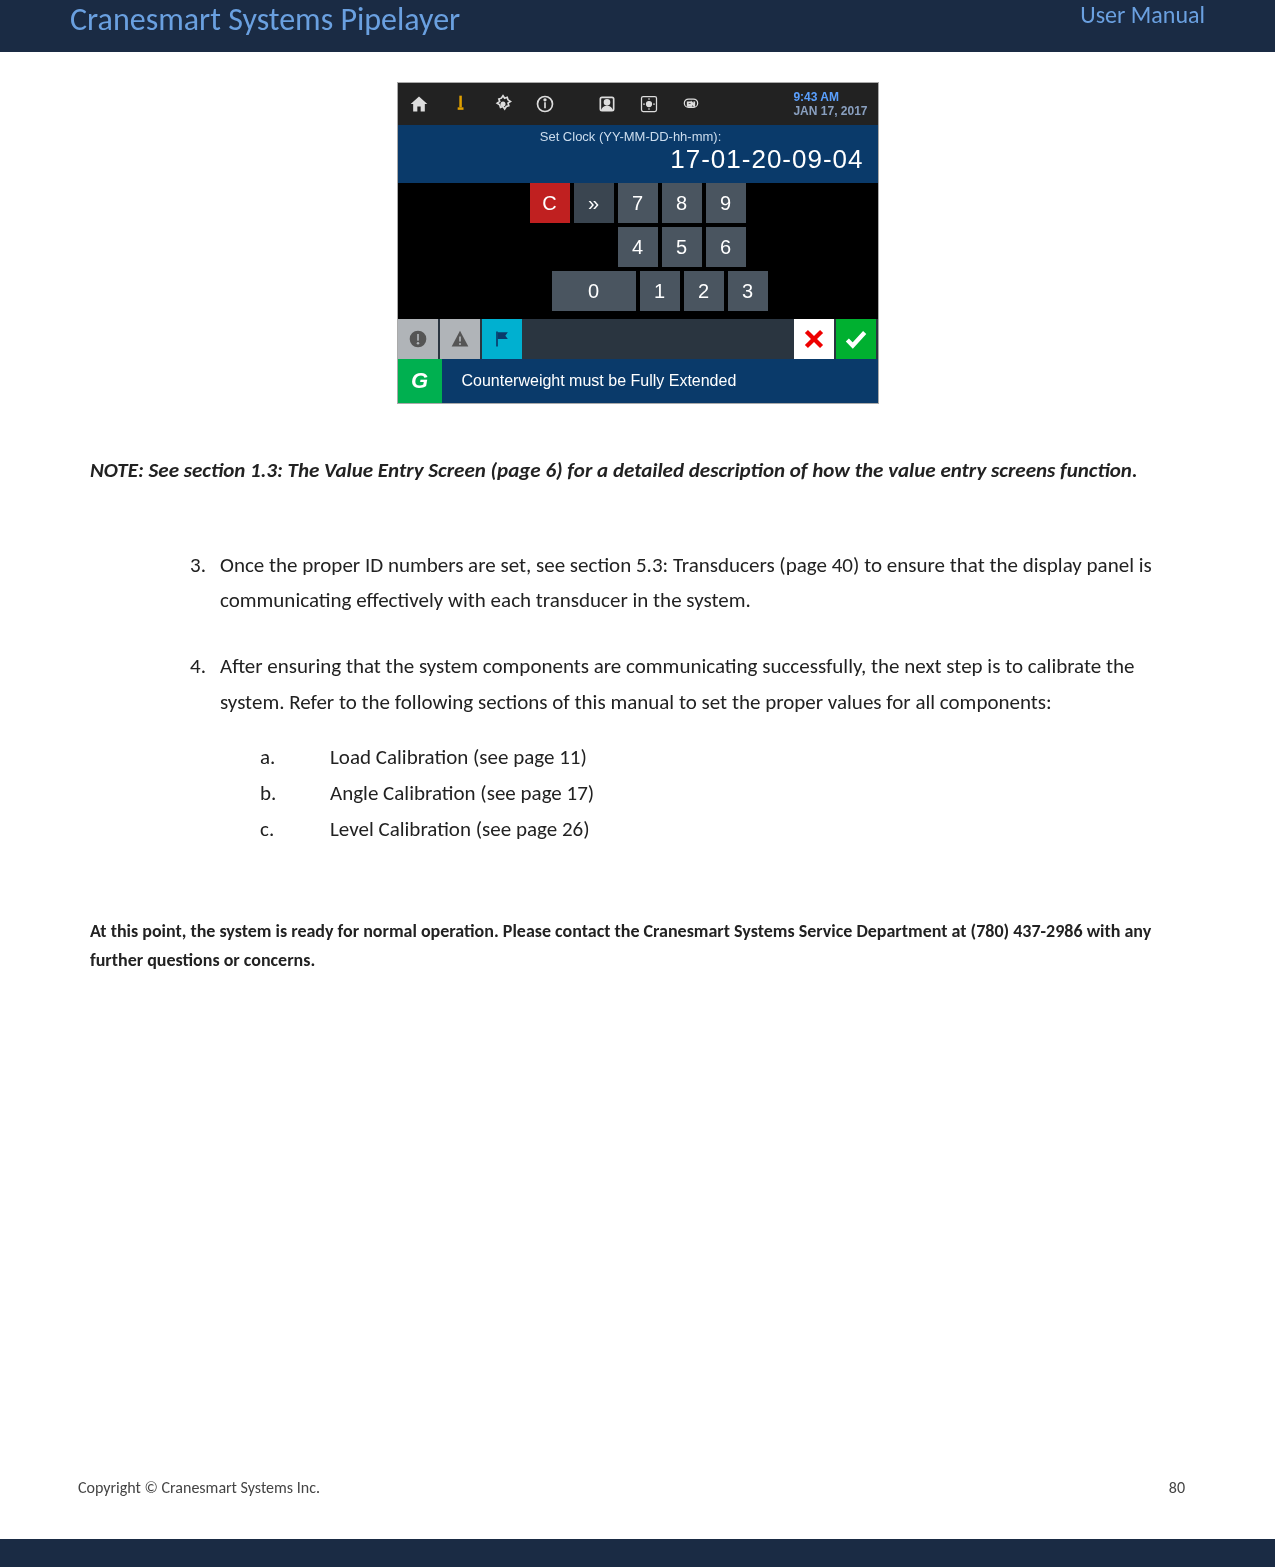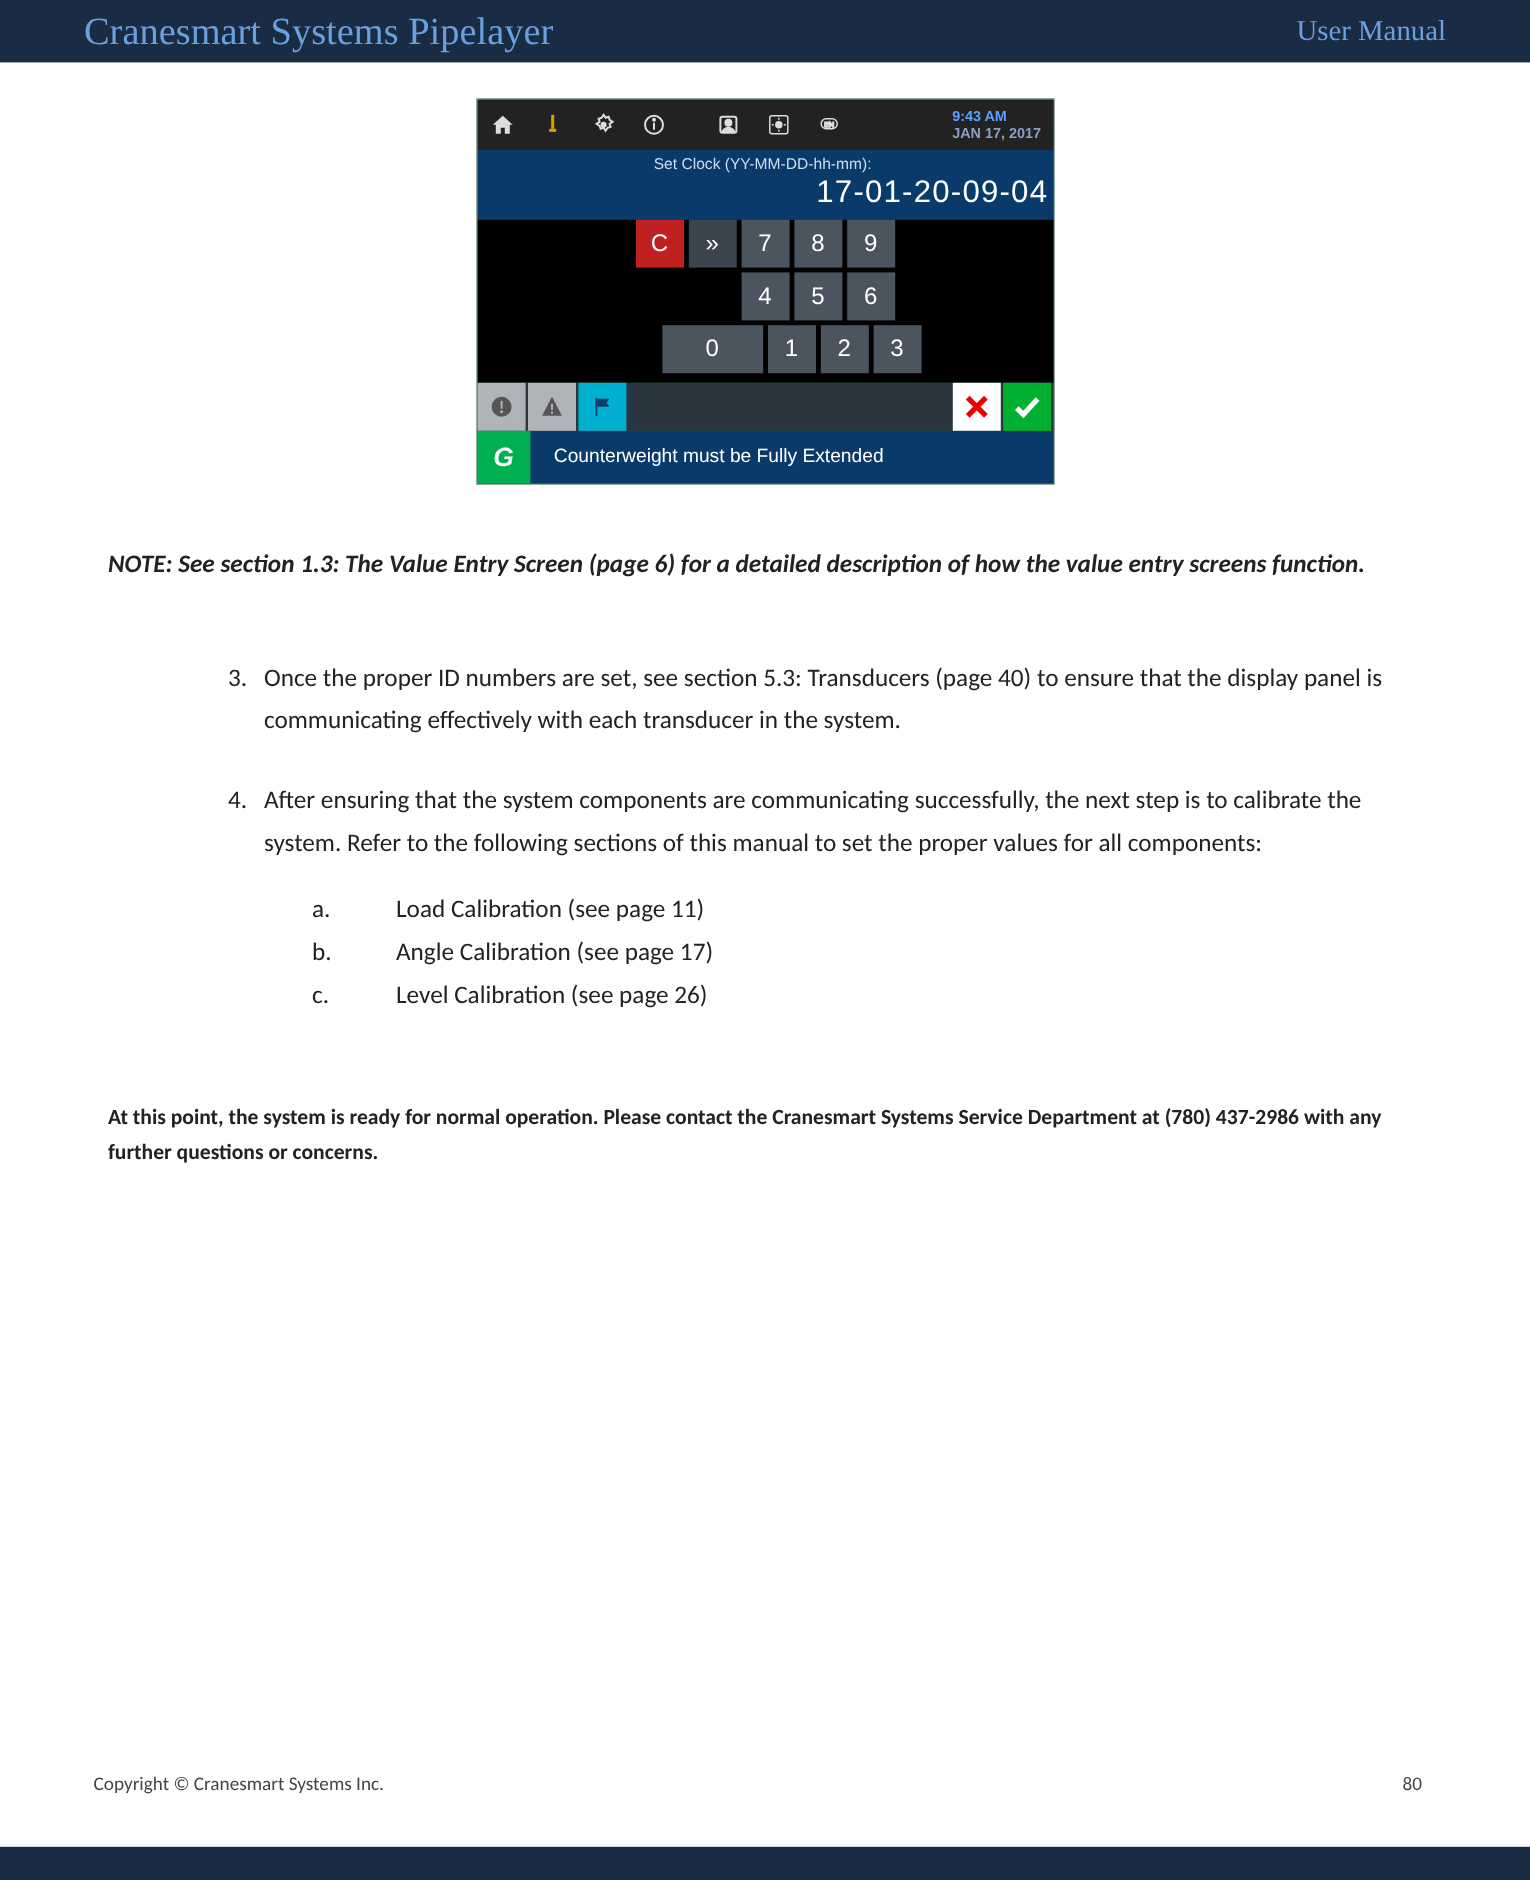--- a/index.html
+++ b/index.html
@@ -1,29 +1,29 @@
 <!DOCTYPE html>
 <html><head>
 <meta charset="utf-8">
 <style>
   body { margin: 0; font-family: Calibri, "Segoe UI", Arial, sans-serif; background: #fff; color: #222; }
   .page { width: 1275px; min-height: 1567px; margin: 0 auto; position: relative; background: #fff; }
-  .hdr { background: #1a2b44; height: 52px; display: flex; align-items: center; justify-content: space-between; padding: 0 70px 0 70px; font-family: Liberation Serif, serif; }
+  .hdr { background: #1a2b44; height: 52px; display: flex; align-items: flex-start; justify-content: space-between; padding: 0 70px 0 70px; }
   .hdr-left { color: #6aa0e0; font-size: 32px; font-weight: 300; }
   .hdr-right { color: #6aa0e0; font-size: 24px; font-weight: 300; }
   .content { padding: 30px 90px 0 90px; }
   .screenshot-wrap { display: flex; justify-content: center; margin-bottom: 50px; }
-  .device { width: 480px; border: 1px solid #aaa; background: #15803d; font-family: Arial, sans-serif; }
+  .device { width: 480px; border: 1px solid #aaa; background: #ec4899; font-family: Arial, sans-serif; }
   .topbar { background: #222; display: flex; align-items: center; height: 42px; }
   .tb-ico { width: 42px; height: 42px; display: flex; align-items: center; justify-content: center; color: #ddd; font-size: 18px; }
   .tb-ico svg { width: 20px; height: 20px; }
   .tb-spacer { flex: 1; }
   .tb-time { color: #5aa0ff; font-size: 12px; font-weight: bold; padding-right: 10px; line-height: 1.2; text-align: left; }
   .tb-date { color: #8aa0c0; }
-  .clockrow { background: #0a3a6a; color: #fff; padding: 4px 4px 8px 0; }
+  .clockrow { background: #0a3a6a; color: #fff; padding: 4px 14px 8px 0; }
   .clocklabel { font-size: 13px; color: #cde; text-align: center; }
   .clockval { font-size: 26px; color: #fff; text-align: right; font-weight: 400; letter-spacing: 1px; }
   .keypad-area { background: #000; padding: 0 0 4px 0; }
   .krow { display: flex; justify-content: center; gap: 4px; margin-bottom: 4px; }
   .kbtn { width: 40px; height: 40px; background: #4a5560; color: #fff; display: flex; align-items: center; justify-content: center; font-size: 20px; }
   .kbtn.wide { width: 84px; }
   .kbtn.red { background: #c02020; }
   .kbtn.nav { background: #3a4550; }
   .kspacer { width: 40px; height: 40px; }
   .statusbar { background: #2a3540; display: flex; align-items: center; height: 40px; }

